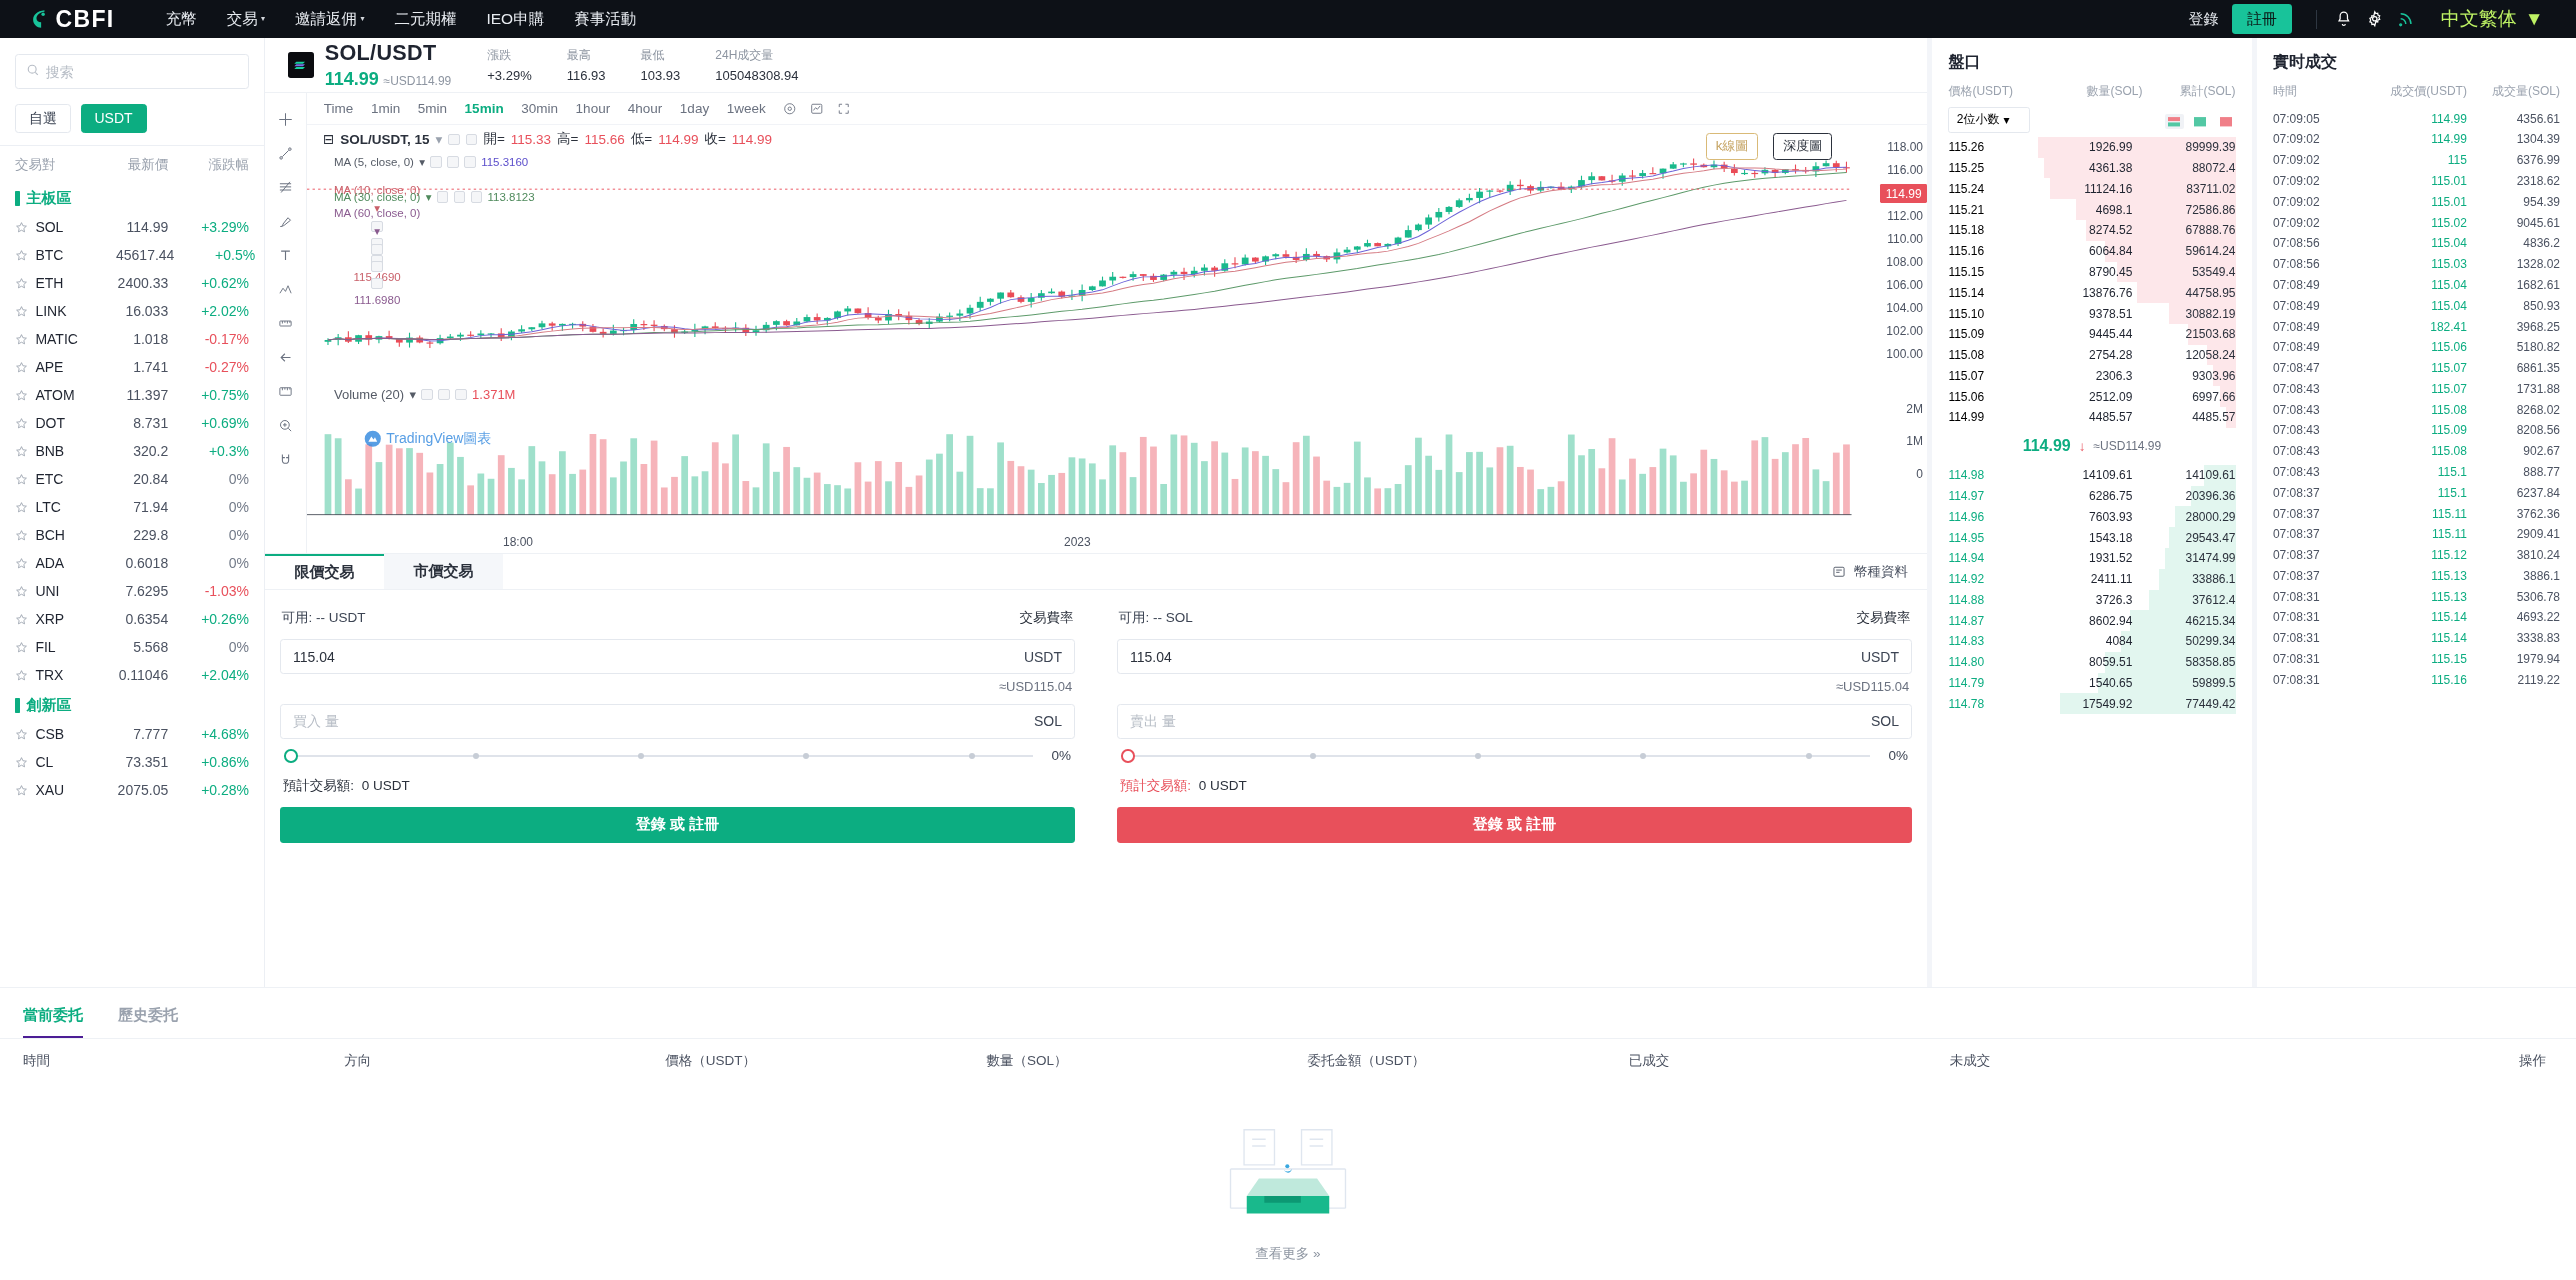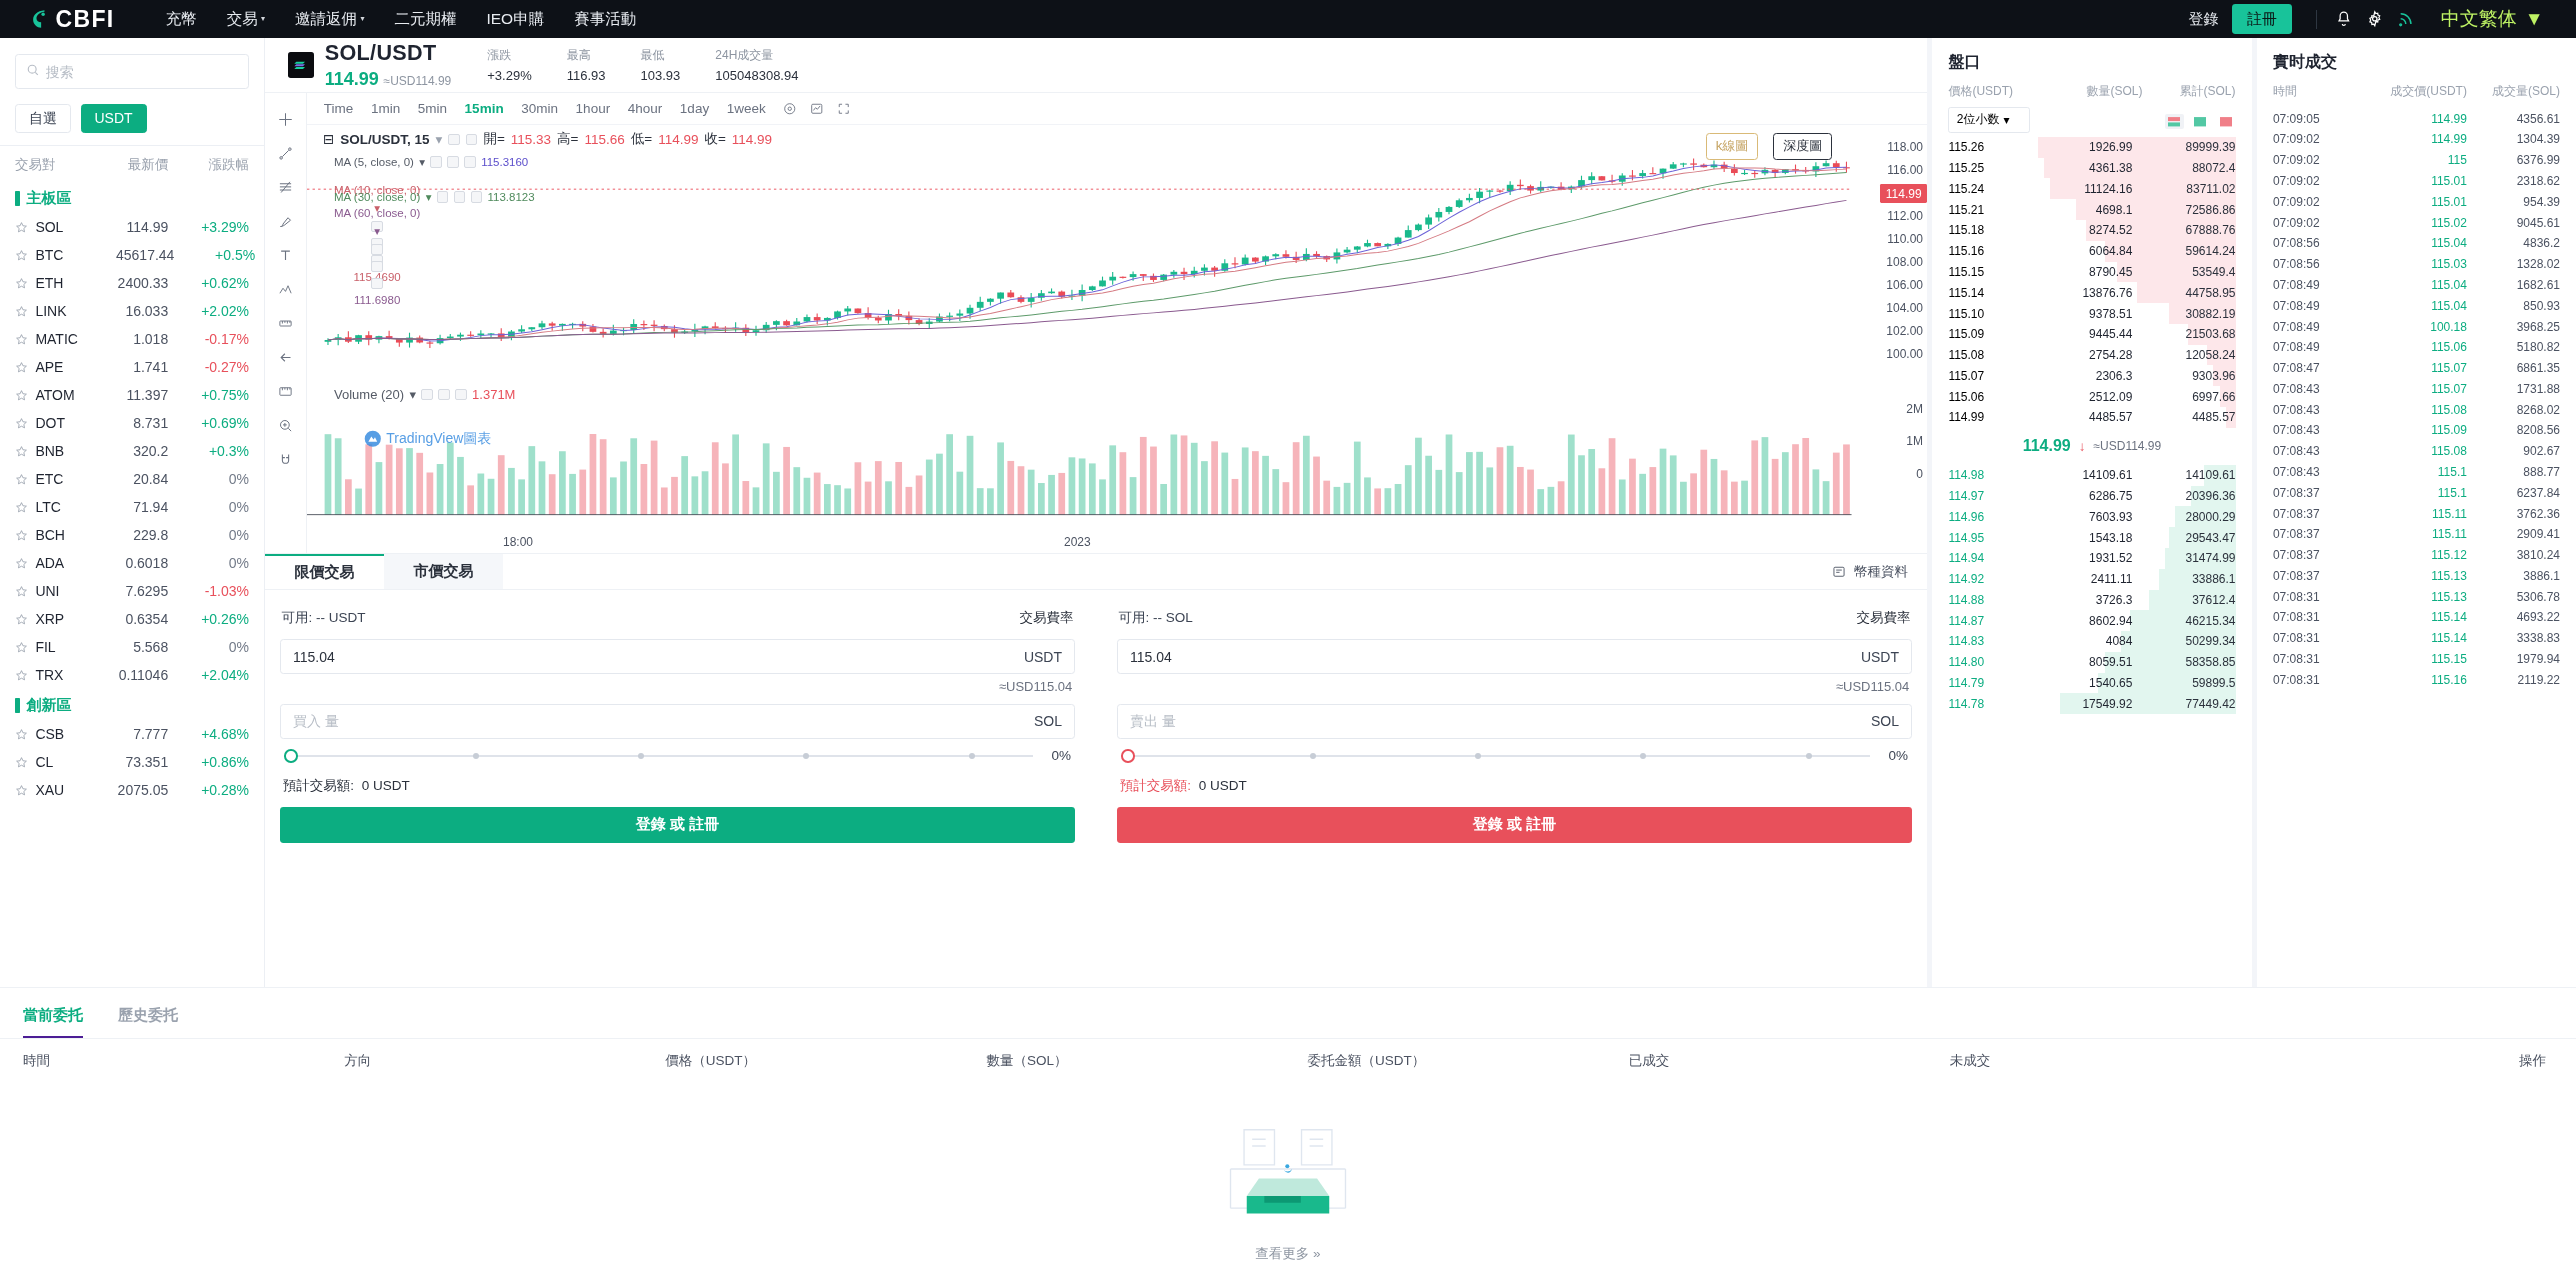--- a/index.html
+++ b/index.html
@@ -1500,21 +1500,21 @@
               <span class="pr up">115.04</span>
               <span class="am">1682.61</span>
             </div>
             <div class="tr-row">
               <span class="tm">07:08:49</span>
               <span class="pr up">115.04</span>
               <span class="am">850.93</span>
             </div>
             <div class="tr-row">
               <span class="tm">07:08:49</span>
-              <span class="pr up">100.18</span>
+              <span class="pr up">182.41</span>
               <span class="am">3968.25</span>
             </div>
             <div class="tr-row">
               <span class="tm">07:08:49</span>
               <span class="pr up">115.06</span>
               <span class="am">5180.82</span>
             </div>
             <div class="tr-row">
               <span class="tm">07:08:47</span>
               <span class="pr up">115.07</span>

